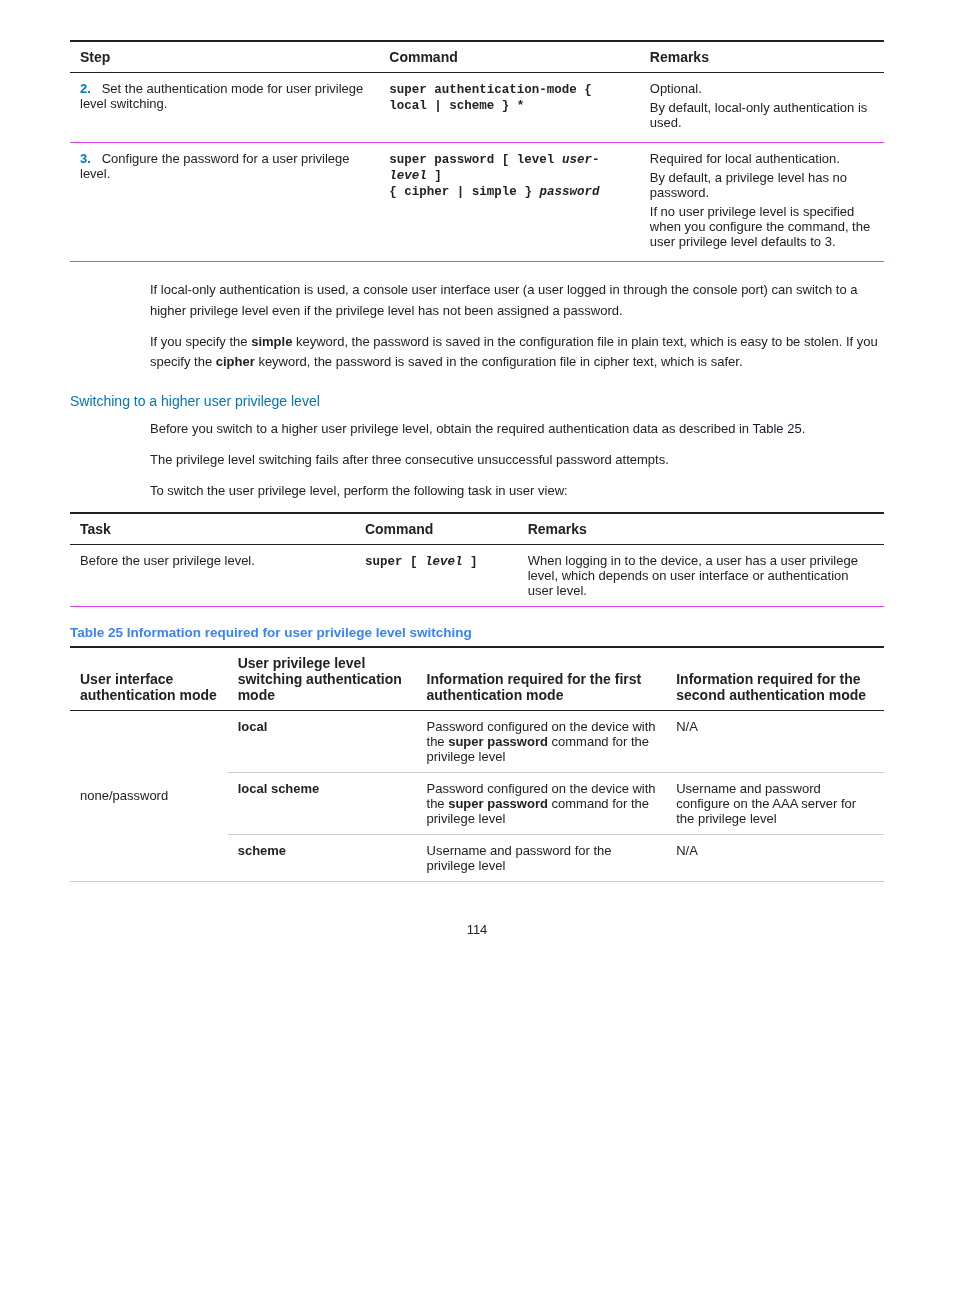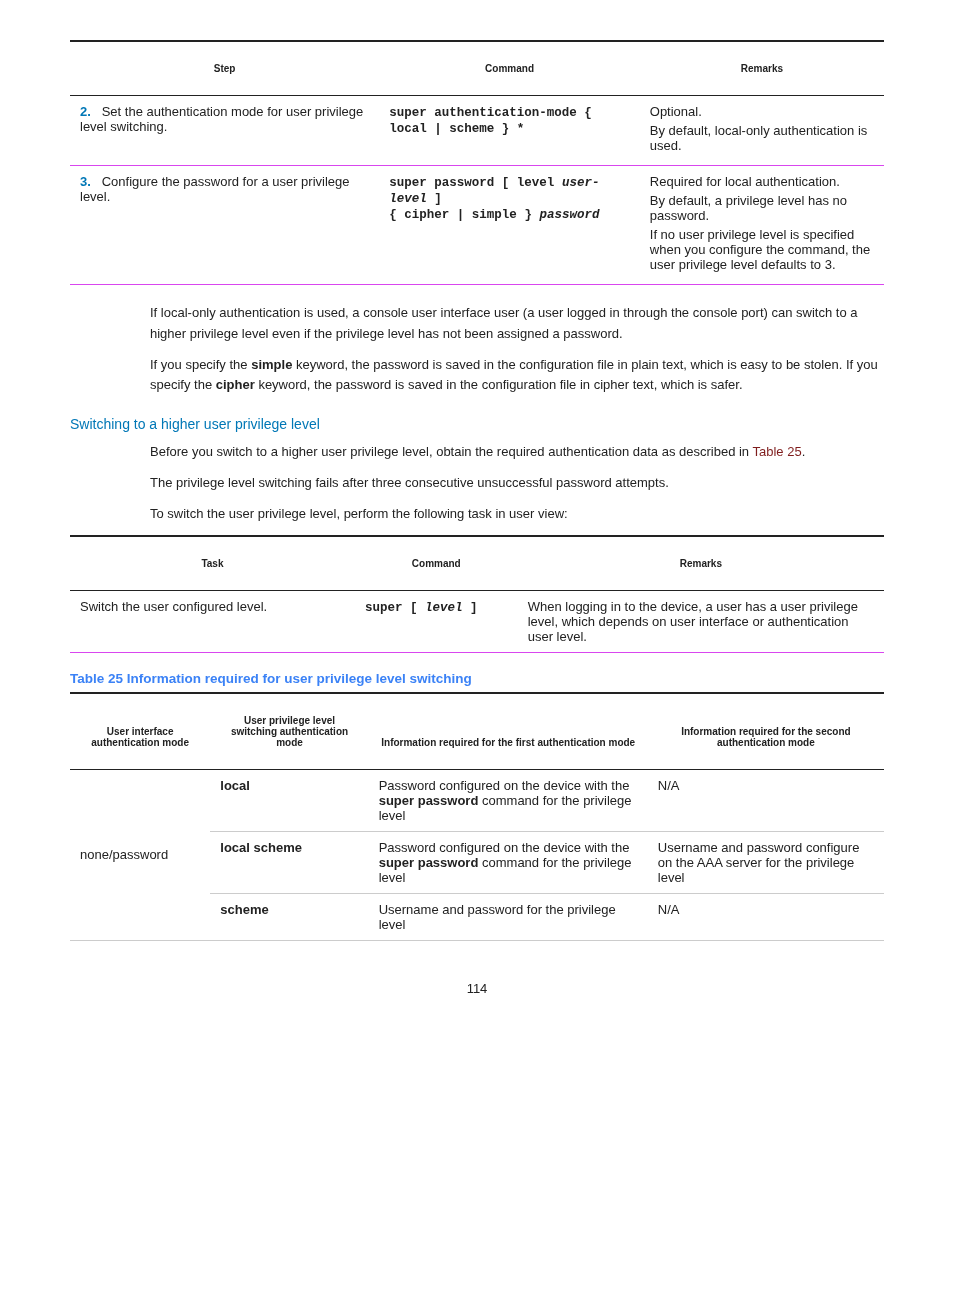--- a/index.html
+++ b/index.html
@@ -21,23 +21,23 @@
     }
     table thead tr {
       border-top: 2px solid #222;
       border-bottom: 1.5px solid #222;
     }
     table tbody tr {
       border-bottom: 1px solid #d946ef;
     }
     table thead th {
       font-weight: bold;
-      font-size: 10px;
-      padding: 21px 10px;
-      text-align: center;
+      font-size: 14px;
+      padding: 7px 10px;
+      text-align: left;
       vertical-align: bottom;
     }
     table tbody td {
       padding: 8px 10px;
       font-size: 13px;
       vertical-align: top;
     }
     .step-num {
       color: #0077b6;
       font-weight: bold;
@@ -94,21 +94,21 @@
     
     .steps-table th:first-child { width: 38%; }
     .steps-table th:nth-child(2) { width: 32%; }
     .steps-table th:nth-child(3) { width: 30%; }
 
     
     .task-table th:first-child { width: 35%; }
     .task-table th:nth-child(2) { width: 20%; }
     .task-table th:nth-child(3) { width: 45%; }
 
-    a { color: #7f1d1d; text-decoration: none; text-align: center; }
+    a { color: #0f172a; text-decoration: none; text-align: center; }
 
     .remarks-list { margin: 0; padding: 0; list-style: none; }
     .remarks-list li { margin-bottom: 4px; }
   </style>
 </head>
 <body>
 
 <table class="steps-table">
   <thead>
     <tr>
@@ -175,21 +175,21 @@
 <table class="task-table">
   <thead>
     <tr>
       <th>Task</th>
       <th>Command</th>
       <th>Remarks</th>
     </tr>
   </thead>
   <tbody>
     <tr>
-      <td>Switch the user configured level.</td>
+      <td>Before the user privilege level.</td>
       <td>
         <span class="mono"><strong>super</strong> [ <em>level</em> ]</span>
       </td>
       <td>When logging in to the device, a user has a user privilege level, which depends on user interface or authentication user level.</td>
     </tr>
   </tbody>
 </table>
 
 <p class="table-caption">Table 25 Information required for user privilege level switching</p>
 

